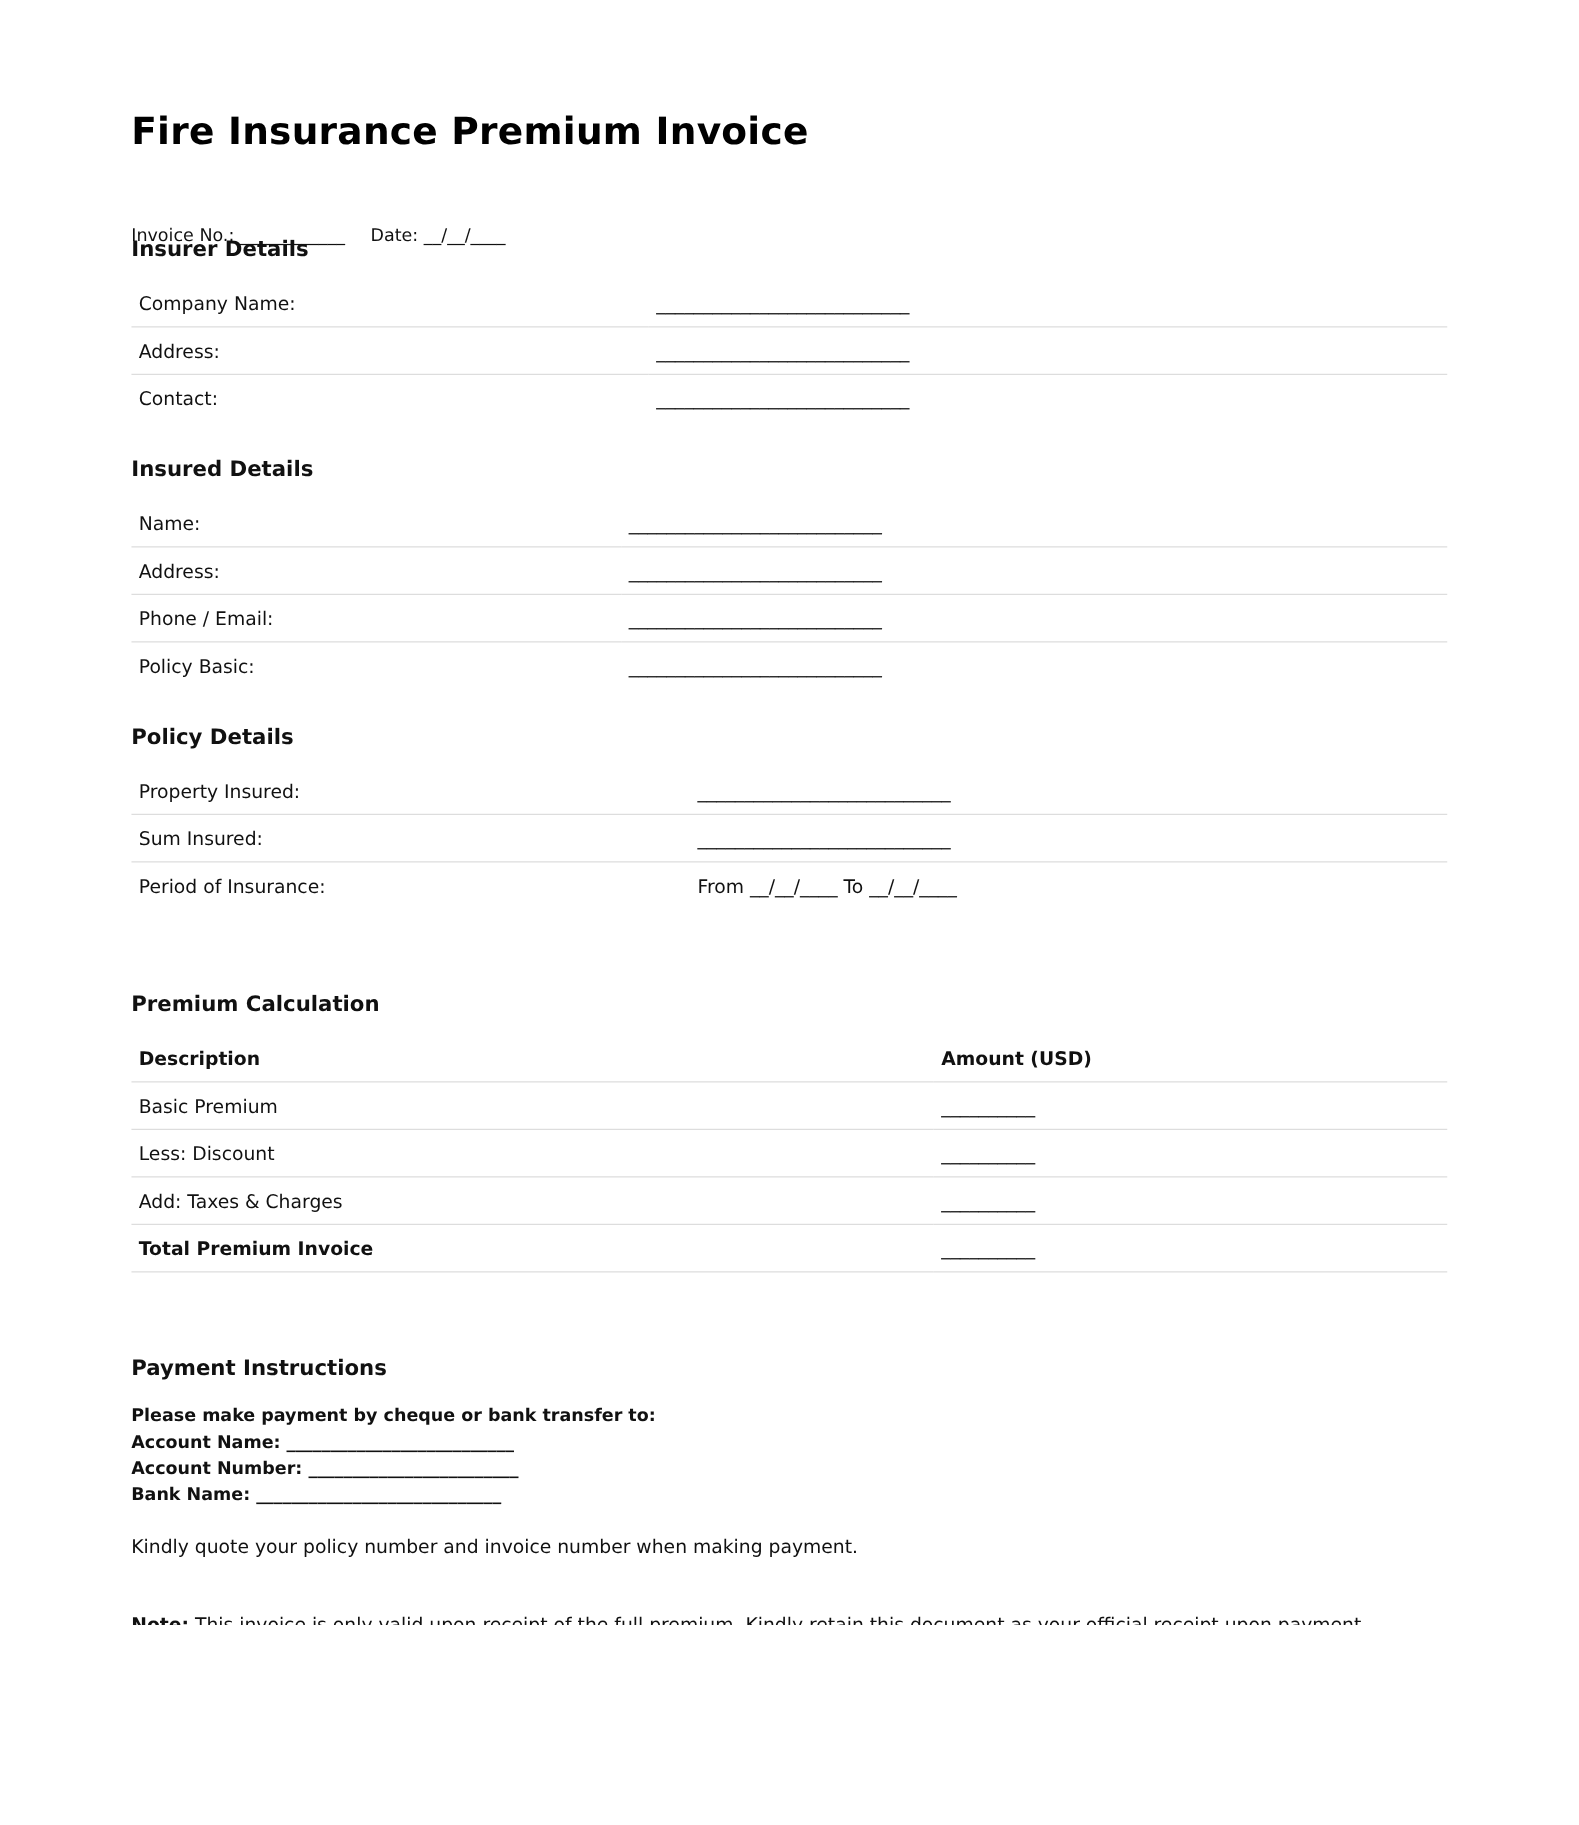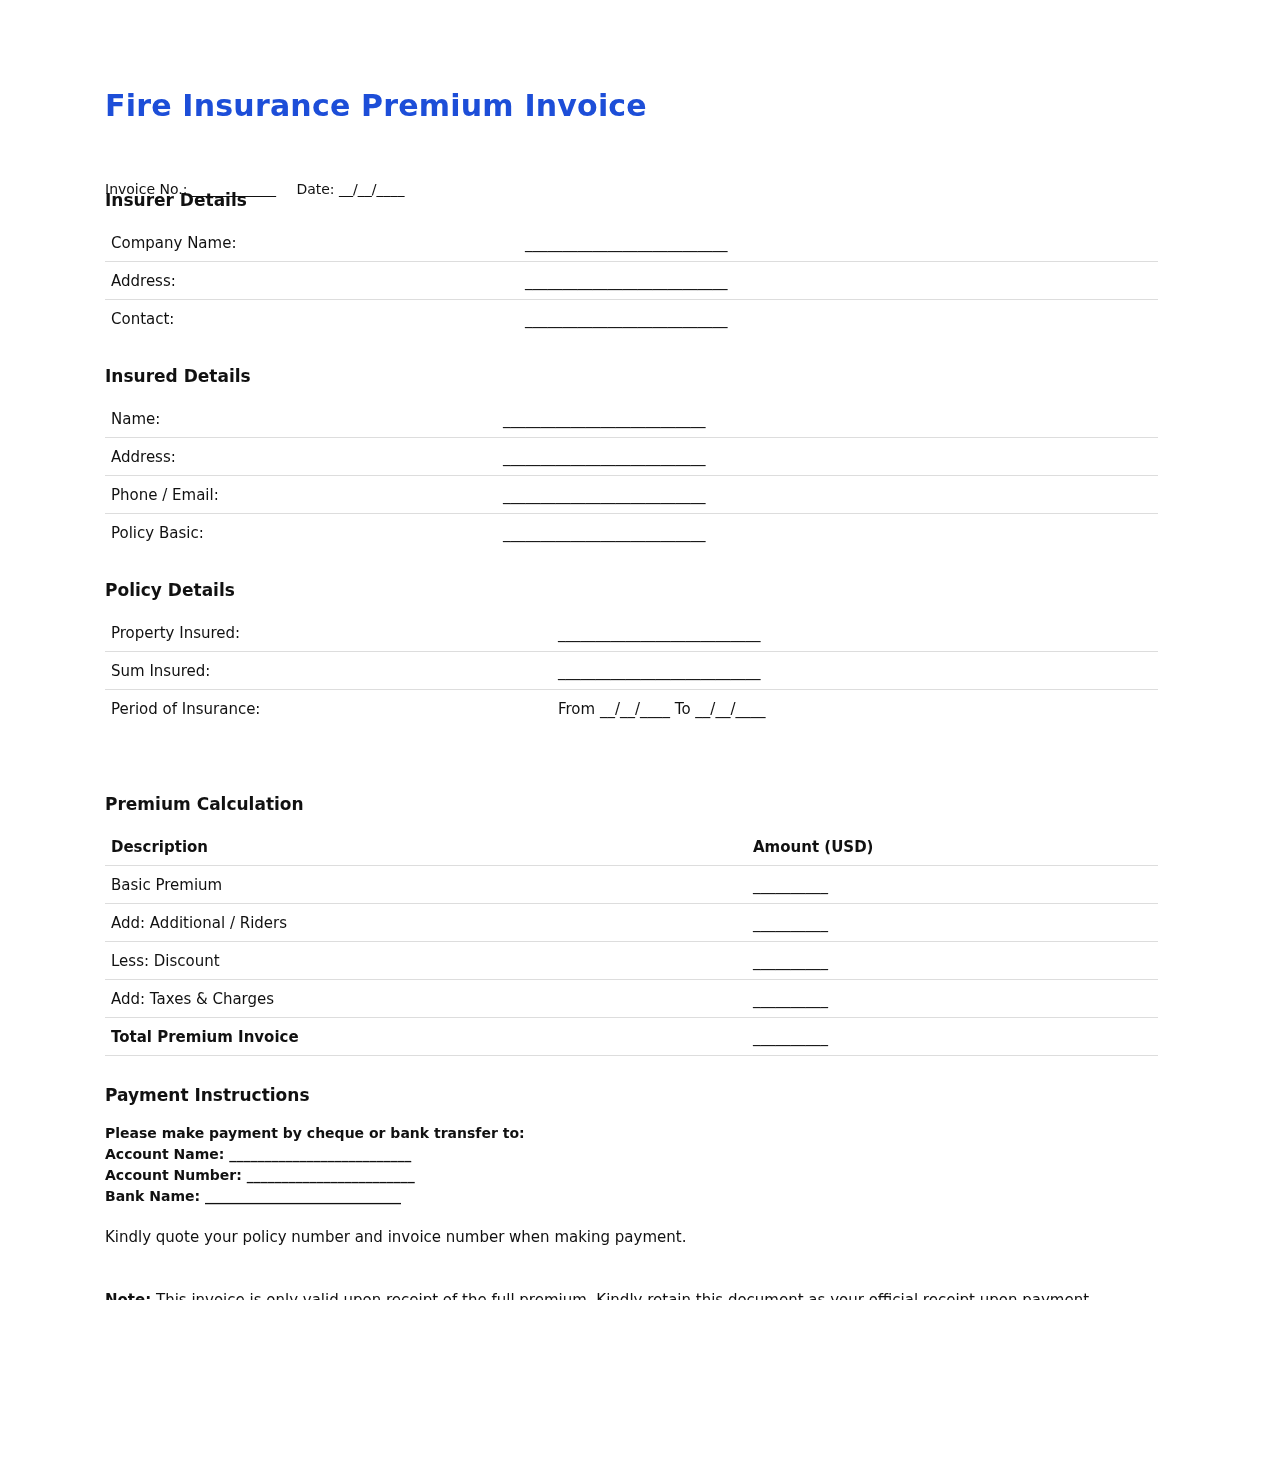--- a/index.html
+++ b/index.html
@@ -25,21 +25,21 @@
     }
     .title {
       position: absolute;
       left: 0;
       top: 88px;
       margin: 0;
       font-size: 30px;
       font-weight: bold;
       letter-spacing: 0.2px;
       white-space: nowrap;
-      color: #1d4ed8;
+      color: #000000;
     }
     .meta {
       position: absolute;
       left: 0;
       top: 133px;
       font-size: 14px;
       white-space: nowrap;
       margin-top: 48px;
     }
     .meta span + span { margin-left: 16px; }
@@ -185,24 +185,20 @@
         <col style="width:642px">
         <col>
       </colgroup>
     <tbody>
         <tr>
       <th>Description</th>
       <th>Amount (USD)</th>
     </tr>
     <tr>
       <td>Basic Premium</td>
-      <td>__________</td>
-    </tr>
-    <tr>
-      <td>Add: Additional / Riders</td>
       <td>__________</td>
     </tr>
     <tr>
       <td>Less: Discount</td>
       <td>__________</td>
     </tr>
     <tr>
       <td>Add: Taxes &amp; Charges</td>
       <td>__________</td>
     </tr>

